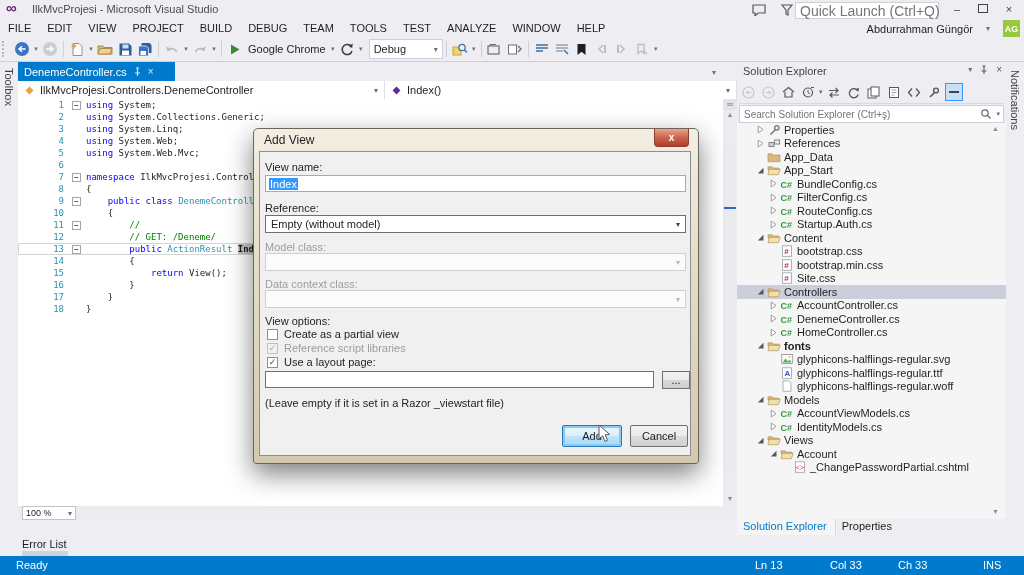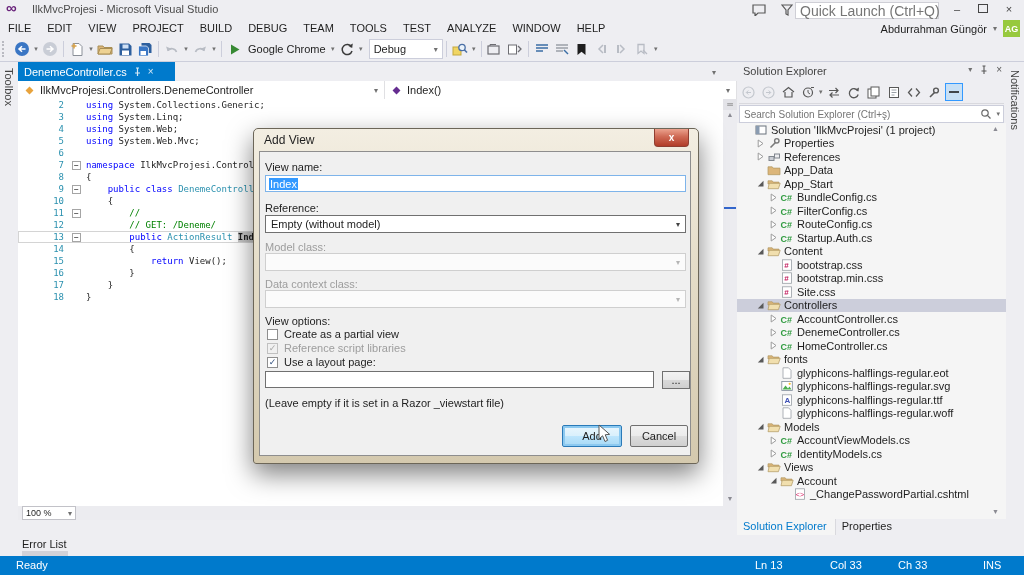--- a/index.html
+++ b/index.html
@@ -12,21 +12,21 @@
   .window-title{left:32px;top:3px;color:#4c4c4c;}
   .tb-mini{top:2px;width:22px;height:15px;display:flex;align-items:center;justify-content:center;}
   .quick-launch{left:795px;top:2px;width:142px;height:15px;background:#fff;border:1px solid #cfcfd6;display:flex;align-items:center;}
   .quick-launch input{border:none;outline:none;flex:1;font-size:14px;color:#777;font-family:"Liberation Sans",sans-serif;background:transparent;padding-left:4px;}
   .win-controls{right:2px;top:0;display:flex;}
   .win-btn{width:26px;height:17px;display:flex;align-items:center;justify-content:center;color:#444;font-size:11px;}
   .restore-glyph{width:8px;height:7px;border:1px solid #444;}
   
   .menubar{left:0;top:19px;width:1024px;height:18px;display:flex;align-items:center;}
   .menu-item{padding:2px 8px;color:#1e1e1e;}
-  .user-area{right:4px;top:20px;height:17px;display:flex;align-items:center;gap:6px;}
+  .user-area{right:4px;top:20px;height:17px;display:flex;align-items:center;gap:13px;}
   .avatar{width:17px;height:17px;background:#97c93e;color:#fff;font-weight:bold;font-size:9px;display:flex;align-items:center;justify-content:center;}
   .caret{font-size:8px;color:#717171;}
   
   .toolbar{left:0;top:37px;width:1024px;height:24px;display:flex;align-items:center;border-bottom:1px solid #cccedb;}
   .tbi{width:20px;height:20px;display:flex;align-items:center;justify-content:center;}
   .tb-sep{width:1px;height:16px;background:#cccedb;margin:0 3px;}
   .tb-caret{font-size:7px;color:#717171;width:8px;text-align:center;}
   .grip{width:8px;height:16px;margin-left:2px;border-left:2px dotted #b9bac1;}
   .run-label{margin:0 3px;color:#1e1e1e;text-align:center;}
   .debug-combo{width:64px;height:18px;background:#fff;border:1px solid #cccedb;display:flex;align-items:center;justify-content:space-between;padding:0 4px;margin-left:4px;}
@@ -337,20 +337,21 @@
       <div class="nav-combo" style="flex:1">
         <svg width="11" height="11">
             <rect x="2.7" y="2.7" width="5.6" height="5.6" fill="#652d90" transform="rotate(45 5.5 5.5)"></rect>
           </svg>
         <span>Index()</span>
         <span class="caret">▾</span>
       </div>
     </div>
     <div class="abs ind-margin"></div>
     <div class="abs code-wrap" id="code">
+        <div class="code-row"><span class="lnum">1</span><span class="fold"><span class="fold-box">−</span></span><span class="tok-k">using</span><span> System;</span></div>
         <div class="code-row"><span class="lnum">2</span><span class="fold"></span><span class="tok-k">using</span><span> System.Collections.Generic;</span></div>
         <div class="code-row"><span class="lnum">3</span><span class="fold"></span><span class="tok-k">using</span><span> System.Linq;</span></div>
         <div class="code-row"><span class="lnum">4</span><span class="fold"></span><span class="tok-k">using</span><span> System.Web;</span></div>
         <div class="code-row"><span class="lnum">5</span><span class="fold"></span><span class="tok-k">using</span><span> System.Web.Mvc;</span></div>
         <div class="code-row"><span class="lnum">6</span><span class="fold"></span></div>
         <div class="code-row"><span class="lnum">7</span><span class="fold"><span class="fold-box">−</span></span><span class="tok-k">namespace</span><span> IlkMvcProjesi.Controllers</span></div>
         <div class="code-row"><span class="lnum">8</span><span class="fold"></span><span>{</span></div>
         <div class="code-row"><span class="lnum">9</span><span class="fold"><span class="fold-box">−</span></span><span>    </span><span class="tok-k">public class</span><span> </span><span class="tok-t">DenemeController</span><span> : </span><span class="tok-t">Controller</span></div>
         <div class="code-row"><span class="lnum">10</span><span class="fold"></span><span>    {</span></div>
         <div class="code-row"><span class="lnum">11</span><span class="fold"><span class="fold-box">−</span></span><span class="tok-c">        //</span></div>
@@ -457,30 +458,20 @@
     </div>
     <div class="abs solx-search">
       <input placeholder="Search Solution Explorer (Ctrl+ş)" style="">
       <svg width="13" height="12">
           <circle cx="5" cy="5" r="3.2" fill="none" stroke="#6a6a6a" stroke-width="1.2"></circle>
           <path d="M7.4 7.4 L10.5 10.5" stroke="#6a6a6a" stroke-width="1.3"></path>
         </svg>
       <span class="caret" style="padding:0 3px;font-size:7px">▾</span>
     </div>
     <div class="abs tree" id="tree">
-        <div class="tree-row" style="padding-left: 5px;">
-          <span class="texp"></span>
-          <span class="ticon">
-            <svg width="13" height="12">
-              <rect x="1" y="2" width="10" height="8" fill="#fff" stroke="#6a737c"></rect>
-              <rect x="1" y="2" width="3.5" height="8" fill="#8a9cb1"></rect>
-            </svg>
-          </span>
-          <span class="tlabel">Solution 'IlkMvcProjesi' (1 project)</span>
-        </div>
         <div class="tree-row" style="padding-left: 18px;">
           <span class="texp">
             <svg width="9" height="9">
               <path d="M2.2 1 L7 4.5 L2.2 8z" fill="#fff" stroke="#9b9b9b"></path>
             </svg>
           </span>
           <span class="ticon">
             <svg width="12" height="12">
               <path d="M2.5 10.5 L7.5 5.5" stroke="#7a7a7a" stroke-width="1.6"></path>
               <circle cx="8.8" cy="3.8" r="2.2" fill="none" stroke="#7a7a7a" stroke-width="1.4"></circle>
@@ -667,42 +658,33 @@
               <path d="M2.2 1 L7 4.5 L2.2 8z" fill="#fff" stroke="#9b9b9b"></path>
             </svg>
           </span>
           <span class="ticon">
             <svg width="15" height="12">
               <text x="0.5" y="9.5" font-size="9" font-weight="bold" fill="#2f9b3f" font-family="Liberation Sans,sans-serif">C#</text>
             </svg>
           </span>
           <span class="tlabel">HomeController.cs</span>
         </div>
-        <div class="tree-row" style="padding-left: 18px;">
+        <div class="tree-row" style="padding-left: 18px; font-weight: bold;">
           <span class="texp">
             <svg width="9" height="9">
               <path d="M7.5 1.8 V7.5 H1.8z" fill="#595959"></path>
             </svg>
           </span>
           <span class="ticon">
             <svg width="14" height="12">
               <path d="M1 2.8 h4.2 l1 1.3 H12 V6 H1z" fill="#dcb67a" stroke="#b09660" stroke-width="0.7"></path>
               <path d="M2.2 5.3 H13.2 L11.4 10.7 H1z" fill="#f1dfae" stroke="#b09660" stroke-width="0.7"></path>
             </svg>
           </span>
           <span class="tlabel">fonts</span>
-        </div>
-        <div class="tree-row" style="padding-left: 31px;">
-          <span class="texp"></span>
-          <span class="ticon">
-            <svg width="12" height="12">
-              <path d="M2 0.8 h5.5 l2.5 2.5 v8 H2z" fill="#fff" stroke="#9aa0a6" stroke-width="0.8"></path>
-            </svg>
-          </span>
-          <span class="tlabel">glyphicons-halflings-regular.eot</span>
         </div>
         <div class="tree-row" style="padding-left: 31px;">
           <span class="texp"></span>
           <span class="ticon">
             <svg width="12" height="12">
               <rect x="0.8" y="1.5" width="10.5" height="9" fill="#fff" stroke="#7f8c99" stroke-width="0.8"></rect>
               <path d="M1.5 9.5 L4.5 5.5 L7 8.5 L8.5 6.5 L10.5 9.5z" fill="#4caf50"></path>
               <circle cx="8.7" cy="3.8" r="1.1" fill="#fbc02d"></circle>
             </svg>
           </span>

